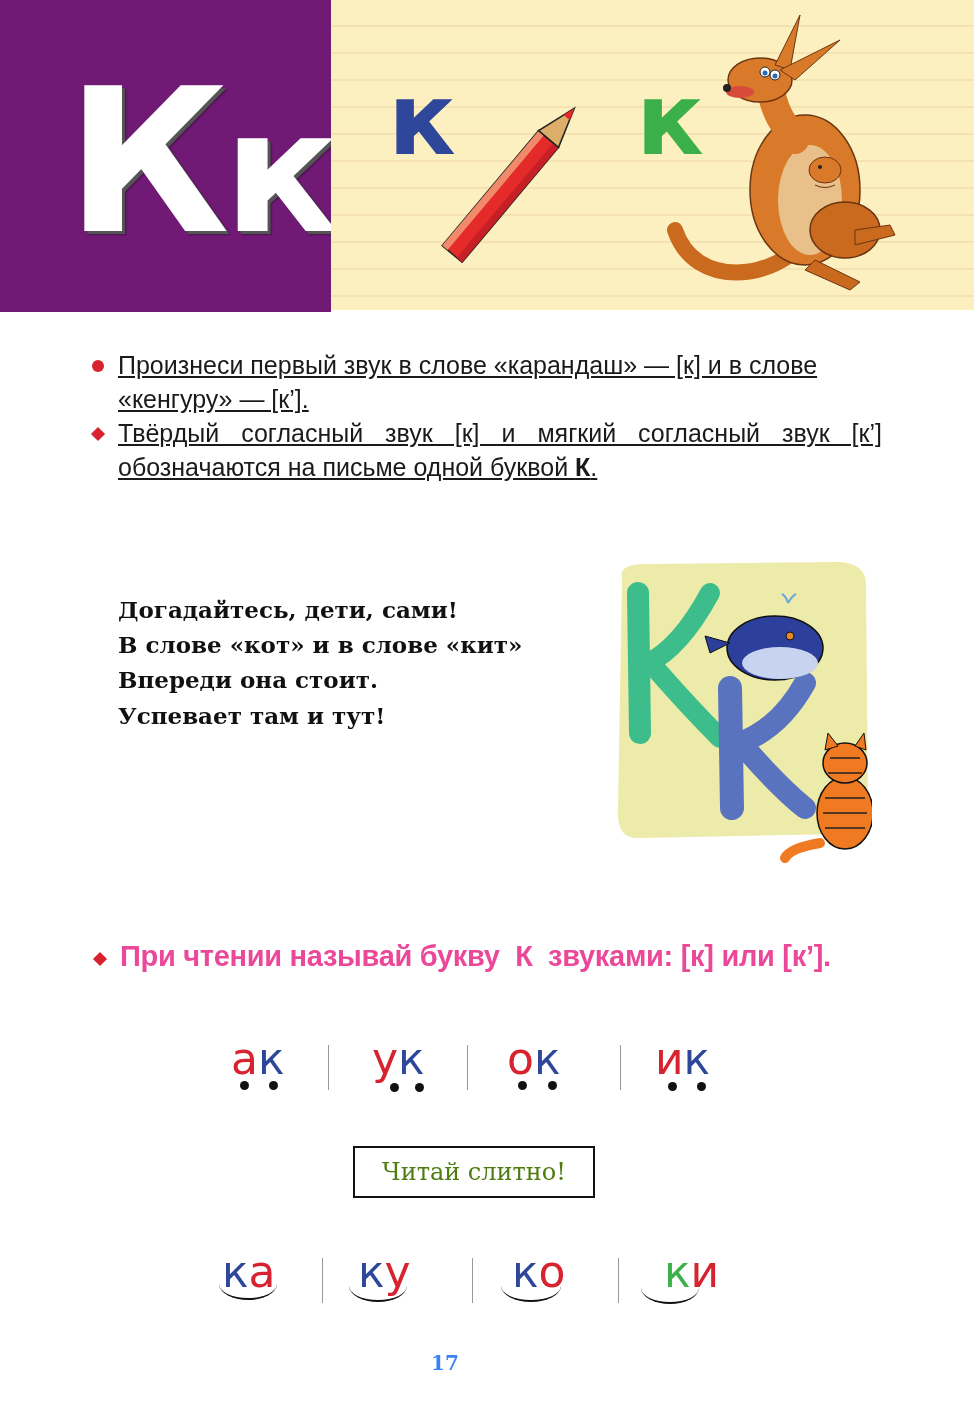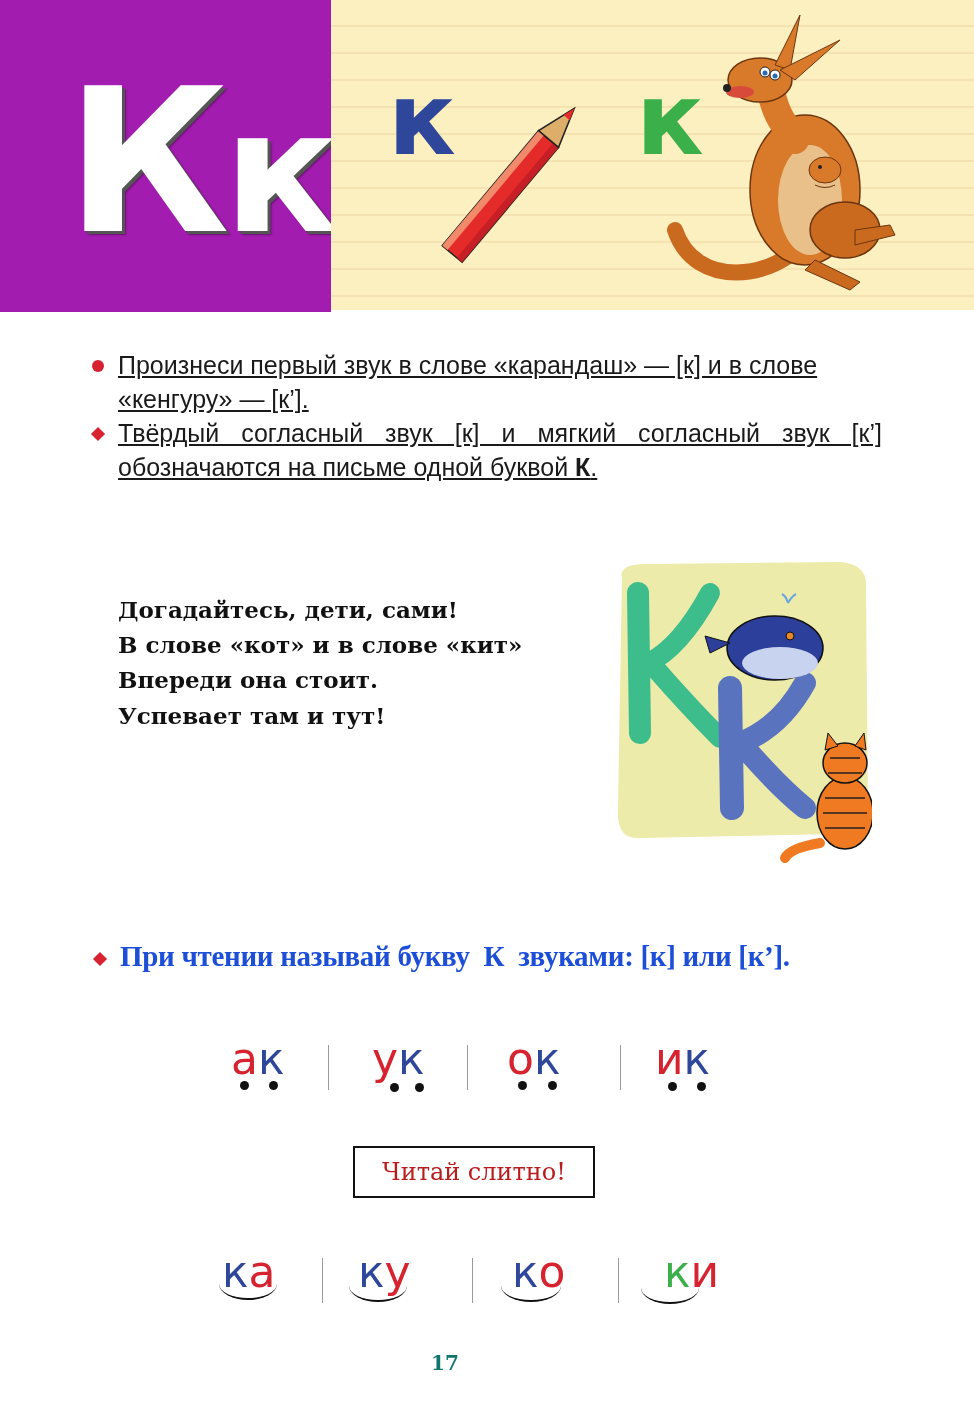--- a/index.html
+++ b/index.html
@@ -1,21 +1,21 @@
 <!DOCTYPE html>
 <html><head>
 <meta charset="utf-8">
 <style>
   * { margin:0; padding:0; box-sizing:border-box; }
   html, body { width:974px; height:1417px; background:#ffffff; overflow:hidden; }
   body { position:relative; font-family:"Liberation Sans", "DejaVu Sans", sans-serif; color:#111; }
 
   
   .banner { position:absolute; left:0; top:0; width:974px; height:312px; }
-  .banner-left { position:absolute; left:0; top:0; width:331px; height:312px; background:#a21caf; }
+  .banner-left { position:absolute; left:0; top:0; width:331px; height:312px; background:#701a75; }
   .banner-right {
     position:absolute; left:331px; top:0; width:643px; height:310px; background:#fcefc0;
     background-image: repeating-linear-gradient(to bottom, transparent 0, transparent 25px, #f4e3b0 25px, #f4e3b0 27px);
   }
   .big-letters {
     position:absolute; left:66px; top:62px; font-family:"DejaVu Sans", sans-serif; font-weight:bold;
     font-size:190px; line-height:1; color:#fff; letter-spacing:-6px;
     text-shadow: 3px 3px 0 #555, 4px 4px 2px rgba(0,0,0,0.35);
   }
   .big-letters .upper { font-size:200px; }
@@ -32,40 +32,40 @@
   .bullet-dot { position:absolute; left:0; top:12px; width:12px; height:12px; border-radius:50%; background:#d6232f; }
   .bullet-diamond { position:absolute; left:1px; top:13px; width:10px; height:10px; background:#d6232f; transform:rotate(45deg); }
   .bold-k { font-weight:bold; }
 
   
   .poem { position:absolute; left:118px; top:592px; font-family:"DejaVu Serif", "Liberation Serif", serif; font-weight:bold; font-size:23px; line-height:35.2px; color:#111; }
   .poem-line { white-space:nowrap; }
   .poem-illustration { position:absolute; left:610px; top:558px; width:262px; height:310px; }
 
   
-  .rule { position:absolute; left:92px; top:940px; font-family:Liberation Serif, serif; font-weight:bold; font-size:29px; color:#1d4ed8; white-space:nowrap; letter-spacing:-0.3px; }
+  .rule { position:absolute; left:92px; top:940px; font-family:Liberation Sans, sans-serif; font-weight:bold; font-size:29px; color:#ec4899; white-space:nowrap; letter-spacing:-0.3px; }
   .rule .bullet-diamond { top:14px; left:3px; }
   .rule-text { padding-left:28px; }
 
   
   .syl-row { position:absolute; left:0; width:799px; height:80px; }
   .syl { position:absolute; font-family:"DejaVu Sans", sans-serif; font-size:44px; line-height:1; }
   .syl span { display:inline-block; }
   .sep { position:absolute; width:1px; background:#9a9a9a; }
   .dot { position:absolute; width:9px; height:9px; border-radius:50%; background:#111; }
   .arc { position:absolute; height:16px; border-bottom:2.5px solid #111; border-radius:0 0 50% 50% / 0 0 100% 100%; }
 
   .c-red { color:#d6232f; }
   .c-blue { color:#2f479a; }
   .c-green { color:#3bb04a; }
 
   
-  .read-box { position:absolute; left:353px; top:1146px; width:242px; height:52px; border:2px solid #111; display:flex; align-items:center; justify-content:center; font-family:"DejaVu Serif", "Liberation Serif", serif; font-size:24px; color:#b91c1c; }
-
-  .page-number { position:absolute; left:0; width:890px; top:1351px; text-align:center; font-family:"DejaVu Serif", "Liberation Serif", serif; font-weight:bold; font-size:20px; color:#0f766e; }
+  .read-box { position:absolute; left:353px; top:1146px; width:242px; height:52px; border:2px solid #111; display:flex; align-items:center; justify-content:center; font-family:"DejaVu Serif", "Liberation Serif", serif; font-size:24px; color:#4d7c0f; }
+
+  .page-number { position:absolute; left:0; width:890px; top:1351px; text-align:center; font-family:"DejaVu Serif", "Liberation Serif", serif; font-weight:bold; font-size:20px; color:#3b82f6; }
 </style>
 </head>
 <body>
 
 <div class="banner">
   <div class="banner-left">
     <div class="big-letters">
       <span class="upper">К</span><span class="lower">к</span>
     </div>
   </div>

